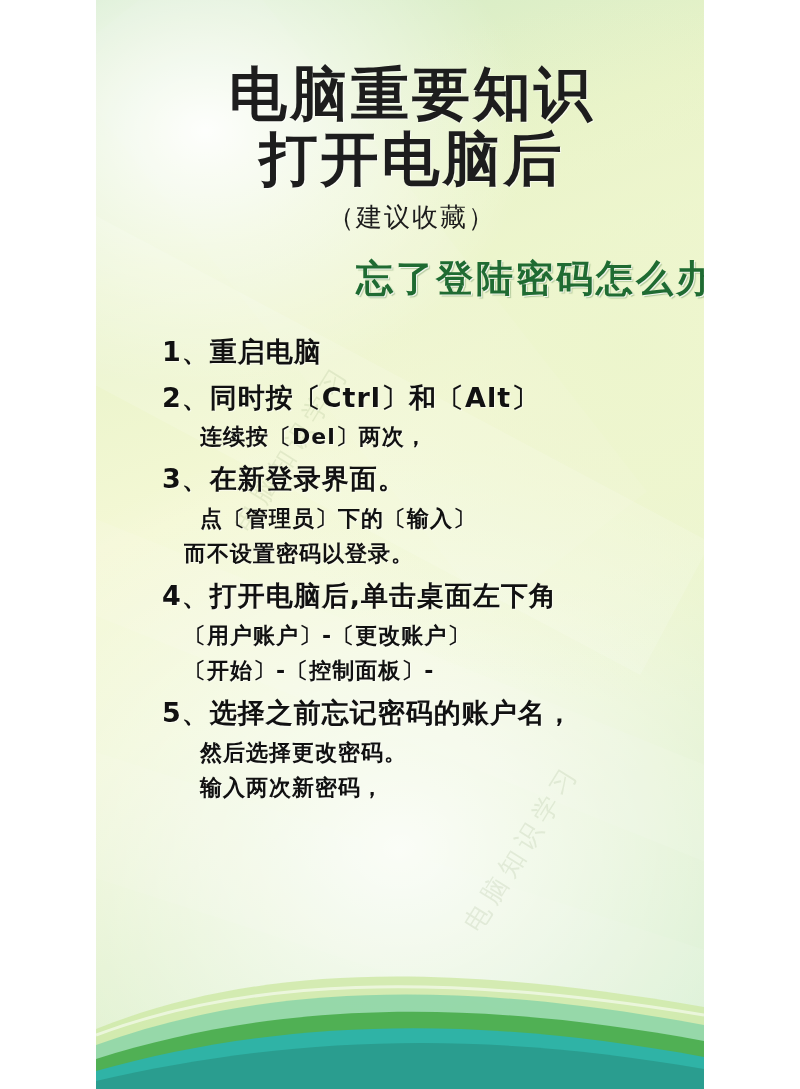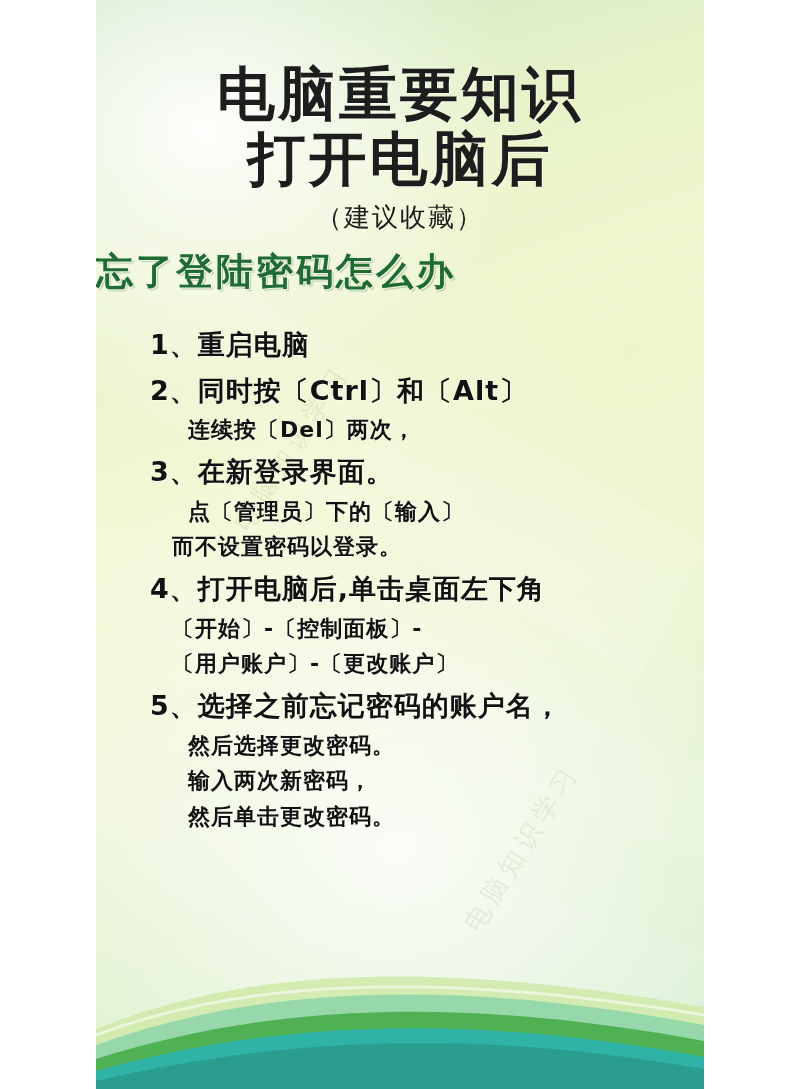--- a/index.html
+++ b/index.html
@@ -79,21 +79,21 @@
     left: 0;
     bottom: 0;
     width: 608px;
     height: 210px;
     z-index: 5;
   }
 
   
   .content {
     position: absolute;
-    left: 0; top: 0;
+    left: 12px; top: 0;
     width: 608px;
     z-index: 20;
   }
 
   .title-block {
     text-align: center;
     padding-top: 62px;
   }
   .title-line {
     font-family: "DejaVu Serif", "Liberation Serif", serif;
@@ -105,22 +105,22 @@
     text-shadow: 1px 1px 0 rgba(255,255,255,0.65);
   }
   .subtitle {
     margin-top: 8px;
     font-family: "DejaVu Serif", "Liberation Serif", serif;
     font-size: 26px;
     color: #1d1d1d;
     letter-spacing: 2px;
   }
   .section-heading {
-    margin-top: 12px;
-    text-align: left;
+    margin-top: 19px;
+    text-align: right;
     font-family: Liberation Serif, serif;
     font-weight: bold;
     font-size: 37px;
     letter-spacing: 3px;
     color: #1f6b32;
     text-shadow: 1px 1px 0 rgba(255,255,255,0.8), 2px 2px 1px rgba(80,130,70,0.35);
   }
 
   .steps {
     margin: 26px 0 0 0;
@@ -201,28 +201,27 @@
         </div>
 
         <div class="step">
           <div class="step-main">3、在新登录界面。</div>
           <div class="step-sub">点〔管理员〕下的〔输入〕</div>
           <div class="step-sub nopad">而不设置密码以登录。</div>
         </div>
 
         <div class="step">
           <div class="step-main">4、打开电脑后,单击桌面左下角</div>
+          <div class="step-sub nopad">〔用户账户〕-〔更改账户〕</div>
           <div class="step-sub nopad">〔开始〕-〔控制面板〕-</div>
-          <div class="step-sub nopad">〔用户账户〕-〔更改账户〕</div>
         </div>
 
         <div class="step">
           <div class="step-main">5、选择之前忘记密码的账户名，</div>
           <div class="step-sub">然后选择更改密码。</div>
           <div class="step-sub">输入两次新密码，</div>
-          <div class="step-sub">然后单击更改密码。</div>
         </div>
 
       </div>
     </div>
 
   </div>
 </div>
 
 </body></html>

